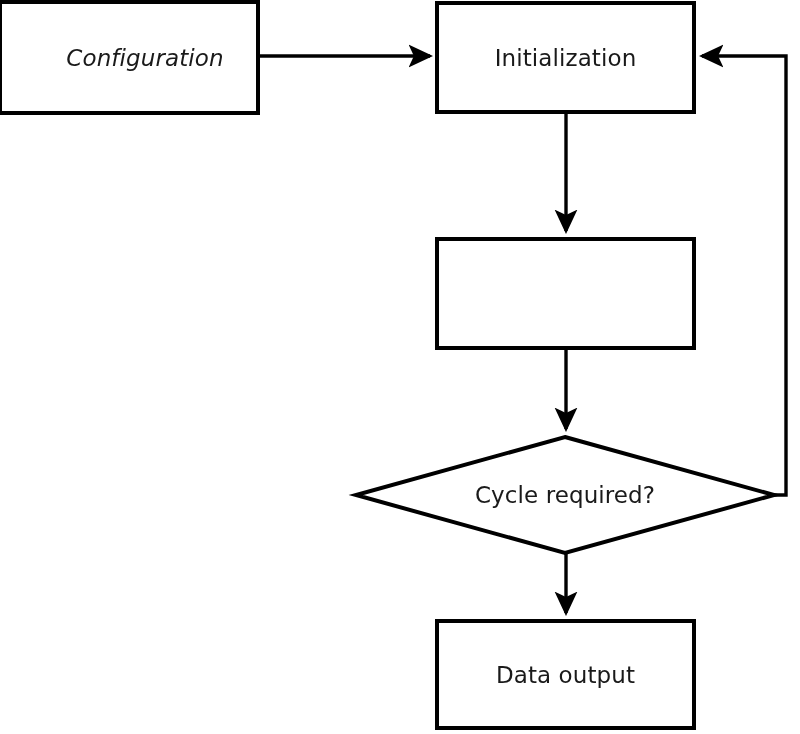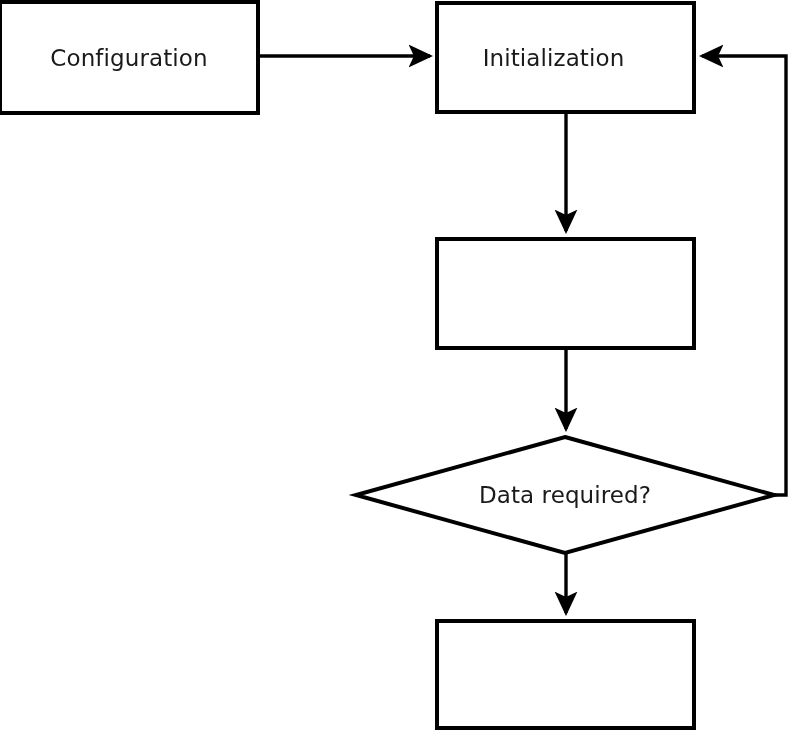--- a/index.html
+++ b/index.html
@@ -64,21 +64,22 @@
 
     <polyline points="566,112 566,231" fill="none" stroke="#000000" stroke-width="3.4" marker-end="url(#arrow-end)"></polyline>
 
     <polyline points="566,348 566,429" fill="none" stroke="#000000" stroke-width="3.4" marker-end="url(#arrow-end)"></polyline>
 
     <polyline points="566,553 566,613" fill="none" stroke="#000000" stroke-width="3.4" marker-end="url(#arrow-end)"></polyline>
 
     <polyline points="772,495 786,495 786,56 702,56" fill="none" stroke="#000000" stroke-width="3.4" stroke-linejoin="miter" marker-end="url(#arrow-end)"></polyline>
   </svg>
 
-  <div class="node-label" style="left:0px; top:2px; width:258px; height:111px;">Configuration</div>
+  <div class="node-label" style="left:16px; top:2px; width:258px; height:111px;font-style:italic;">Configuration</div>
 
-  <div class="node-label" style="left:425px; top:3px; width:257px; height:109px;">Initialization</div>
+  <div class="node-label" style="left:437px; top:3px; width:257px; height:109px;">Initialization</div>
 
 
-  <div class="node-label" style="left:356px; top:437px; width:418px; height:116px;">Data required?</div>
+  <div class="node-label" style="left:356px; top:437px; width:418px; height:116px;">Cycle required?</div>
 
+  <div class="node-label" style="left:437px; top:621px; width:257px; height:107px;">Data output</div>
 
 </div>
 
 </body></html>

